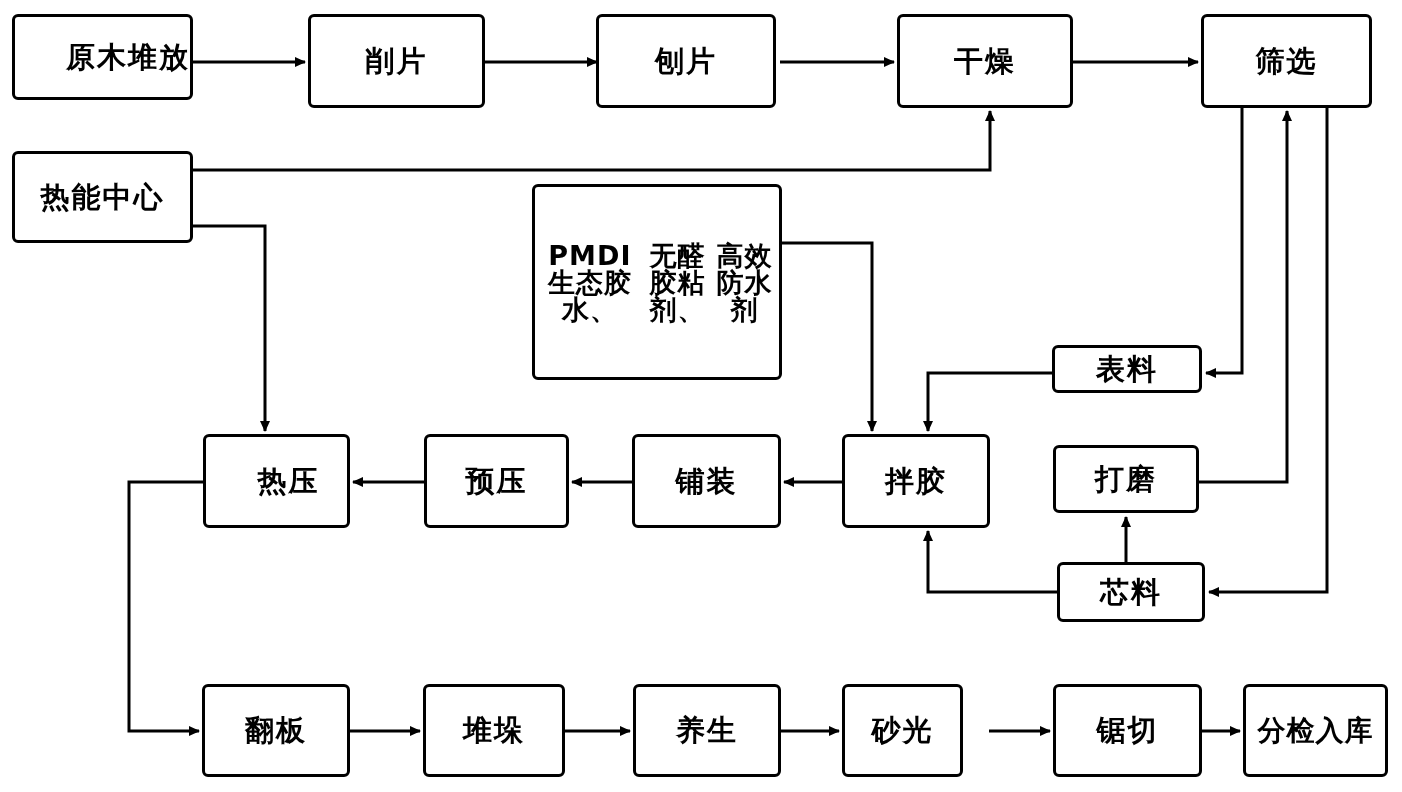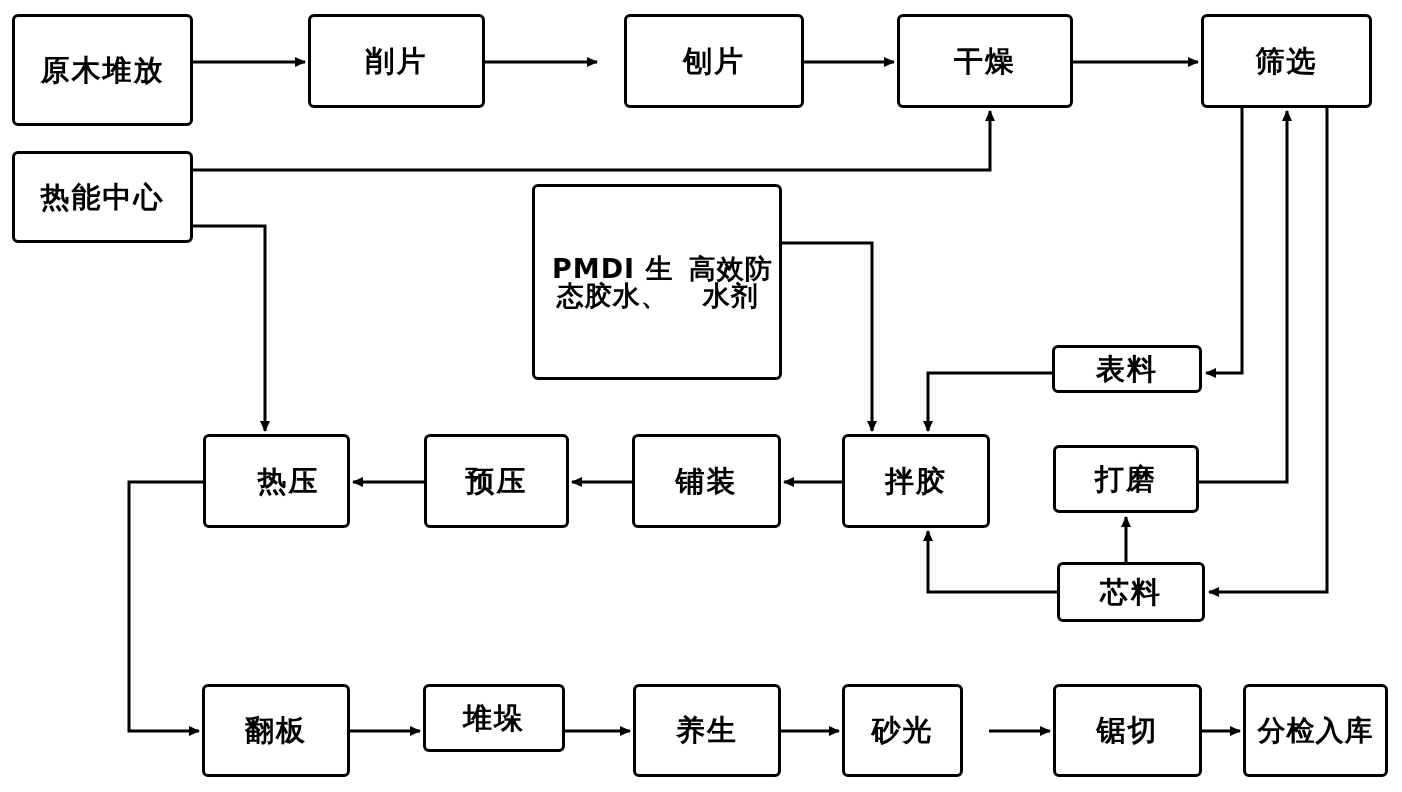--- a/index.html
+++ b/index.html
@@ -68,42 +68,43 @@
   <polyline points="989,731 1050,731" marker-end="url(#arrowhead)"></polyline>
   <polyline points="1202,731 1240,731" marker-end="url(#arrowhead)"></polyline>
   <polyline points="1242,108 1242,373 1206,373" marker-end="url(#arrowhead)"></polyline>
   <polyline points="1199,482 1287,482 1287,111" marker-end="url(#arrowhead)"></polyline>
   <polyline points="1327,108 1327,592 1209,592" marker-end="url(#arrowhead)"></polyline>
   <polyline points="1126,562 1126,517" marker-end="url(#arrowhead)"></polyline>
   <polyline points="1057,592 928,592 928,531" marker-end="url(#arrowhead)"></polyline>
   <polyline points="1052,373 928,373 928,431" marker-end="url(#arrowhead)"></polyline>
 </svg>
 
-<div class="node" style="left:12px; top:14px; width:181px; height:112px;">
+<div class="node" style="left:12px; top:14px; width:181px; height:86px;justify-content:flex-end;">
   <span>原木堆放</span>
 </div>
 <div class="node" style="left:308px; top:14px; width:177px; height:94px;">
   <span>削片</span>
 </div>
-<div class="node" style="left:624px; top:14px; width:180px; height:94px;">
+<div class="node" style="left:596px; top:14px; width:180px; height:94px;">
   <span>刨片</span>
 </div>
 <div class="node" style="left:897px; top:14px; width:176px; height:94px;">
   <span>干燥</span>
 </div>
 <div class="node" style="left:1201px; top:14px; width:171px; height:94px;">
   <span>筛选</span>
 </div>
 
 <div class="node" style="left:12px; top:151px; width:181px; height:92px;">
   <span>热能中心</span>
 </div>
 
 <div class="node multiline" style="left:532px; top:184px; width:250px; height:196px;">
   <span>PMDI 生态胶水、</span>
+  <span>无醛胶粘剂、</span>
   <span>高效防水剂</span>
 </div>
 
 <div class="node" style="left:203px; top:434px; width:147px; height:94px;padding-left:24px;">
   <span>热压</span>
 </div>
 <div class="node" style="left:424px; top:434px; width:145px; height:94px;">
   <span>预压</span>
 </div>
 <div class="node" style="left:632px; top:434px; width:149px; height:94px;">
@@ -119,21 +120,21 @@
 <div class="node" style="left:1053px; top:445px; width:146px; height:68px;">
   <span>打磨</span>
 </div>
 <div class="node" style="left:1057px; top:562px; width:148px; height:60px;">
   <span>芯料</span>
 </div>
 
 <div class="node" style="left:202px; top:684px; width:148px; height:93px;">
   <span>翻板</span>
 </div>
-<div class="node" style="left:423px; top:684px; width:142px; height:68px;">
+<div class="node" style="left:423px; top:684px; width:142px; height:93px;">
   <span>堆垛</span>
 </div>
 <div class="node" style="left:633px; top:684px; width:148px; height:93px;">
   <span>养生</span>
 </div>
 <div class="node" style="left:842px; top:684px; width:121px; height:93px;">
   <span>砂光</span>
 </div>
 <div class="node" style="left:1053px; top:684px; width:149px; height:93px;">
   <span>锯切</span>

